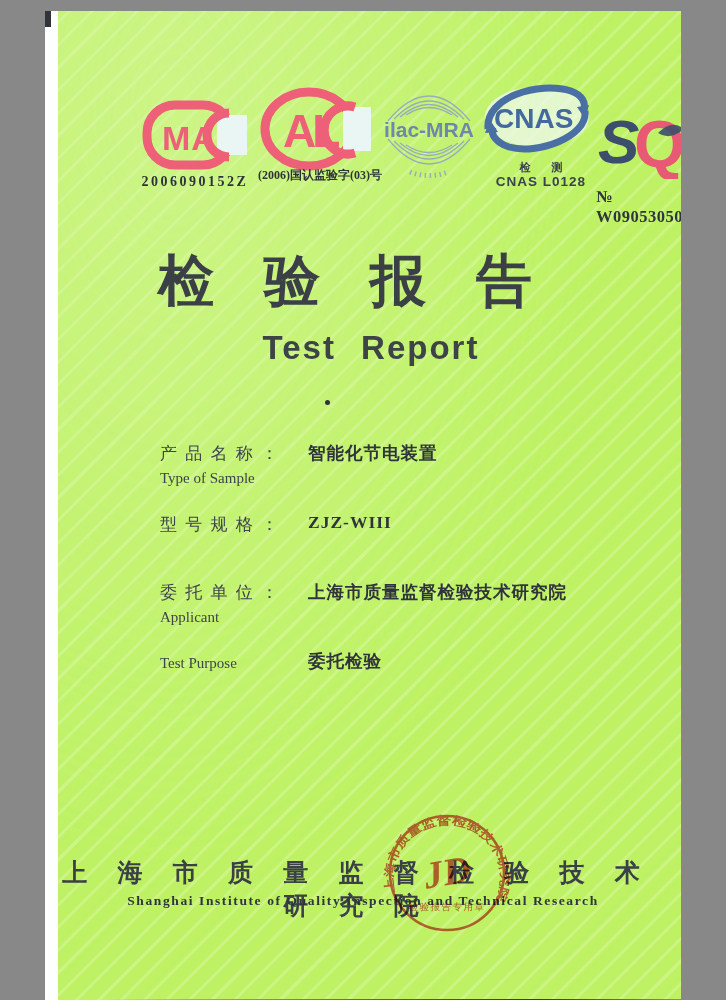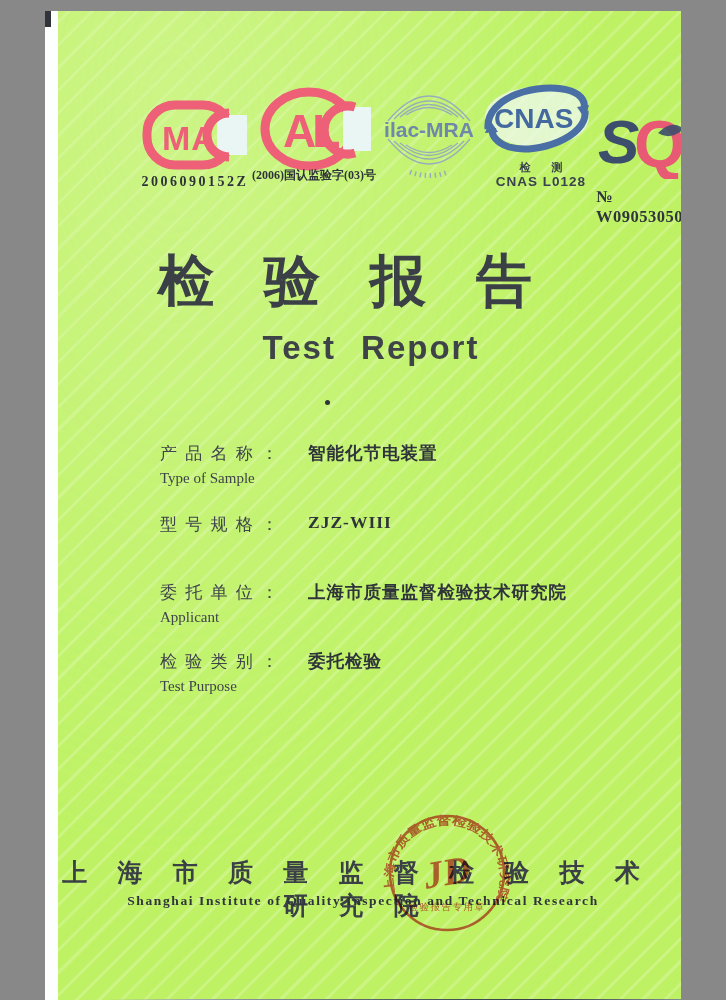--- a/index.html
+++ b/index.html
@@ -18,21 +18,21 @@
   .abs{position:absolute;}
   
   .edge-left{left:0;top:0;width:13px;height:100%;background:#fdfefe;}
   .corner-mark{left:0;top:0;width:6px;height:16px;background:#30343a;}
   .edge-bottom{left:0;bottom:0;width:100%;height:10px;background:#fcfdfd;}
   .edge-line{left:60px;right:0;bottom:10px;height:2px;
     background:linear-gradient(90deg,rgba(150,160,165,0),#9aa6ab 15%,#5d686e 45%,#333d44 75%,#828d93);}
   
   .cap{font-weight:bold;color:#2e3338;text-align:center;}
   .cap-cma{left:92px;top:163px;width:116px;font-size:14px;letter-spacing:2.5px;}
-  .cap-cal{left:201px;top:156px;width:136px;font-size:12px;letter-spacing:0;}
+  .cap-cal{left:201px;top:156px;width:136px;font-size:12px;letter-spacing:0;text-align:right;}
   .cap-cnas-cn{left:444px;top:149px;width:104px;font-size:11px;letter-spacing:9px;text-indent:9px;
     font-family:"Liberation Sans","DejaVu Sans",sans-serif;color:#39424d;}
   .cap-cnas-code{left:440px;top:163px;width:112px;font-size:13.5px;letter-spacing:1px;
     font-family:"Liberation Sans","DejaVu Sans",sans-serif;color:#39424d;}
   .report-no{left:551px;top:176px;font-size:16.5px;font-weight:bold;color:#2f353b;letter-spacing:.5px;}
   
   .title-cn{left:0;top:233px;width:100%;text-align:center;font-size:56px;font-weight:bold;
     letter-spacing:18px;color:#3b4046;transform:translateX(-9px);}
   .title-en{left:8px;top:318px;width:100%;text-align:center;font-size:33px;font-weight:bold;
     font-family:"Liberation Sans","DejaVu Sans",sans-serif;letter-spacing:2px;word-spacing:14px;color:#3e4348;}
@@ -123,21 +123,20 @@
   <div class="field" style="top:502px">
     <div class="f-label">型 号 规 格 ：</div>
     <div class="f-value">ZJZ-WIII</div>
   </div>
   <div class="field" style="top:570px">
     <div class="f-label">委 托 单 位 ：</div>
     <div class="f-label-en">Applicant</div>
     <div class="f-value">上海市质量监督检验技术研究院</div>
   </div>
   <div class="field" style="top:639px">
-    <div class="f-label">检 验 类 别 ：</div>
     <div class="f-label-en">Test Purpose</div>
     <div class="f-value">委托检验</div>
   </div>
 
   <div class="abs inst-cn">上 海 市 质 量 监 督 检 验 技 术 研 究 院</div>
   <div class="abs inst-en">Shanghai Institute of Quality Inspection and Technical Research</div>
 
   <div class="abs stamp-wrap">
     <svg width="152" height="158" viewBox="0 0 152 158">
       <defs>

